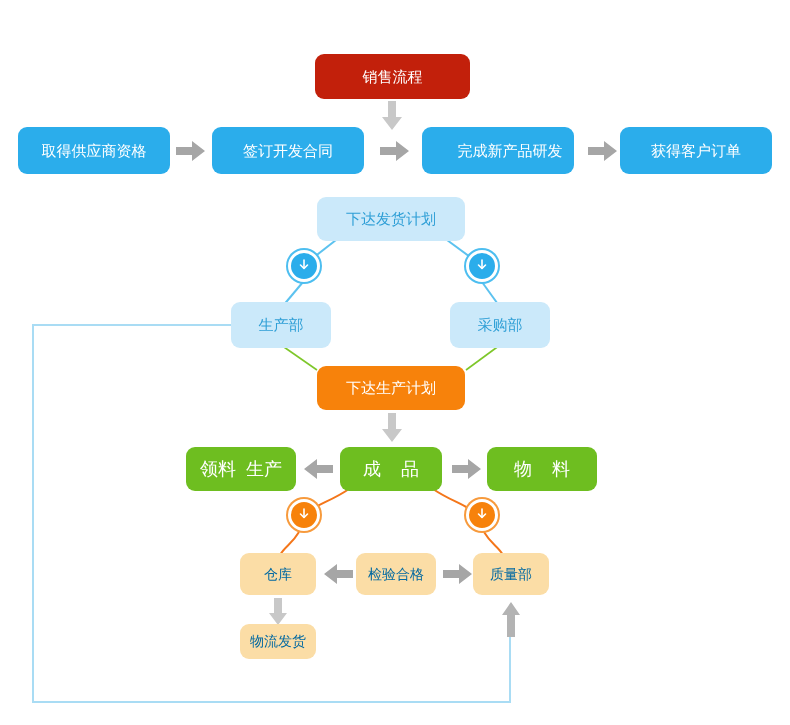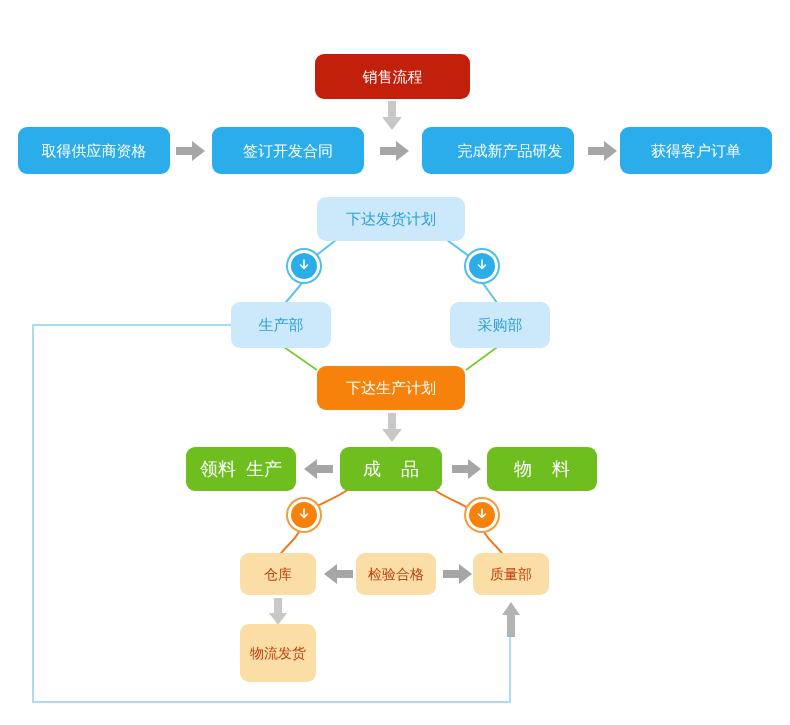--- a/index.html
+++ b/index.html
@@ -54,21 +54,21 @@
     color: #ffffff;
     font-size: 15px;
   }
   .node-green {
     background: #6ebe20;
     color: #ffffff;
     font-size: 18px;
   }
   .node-tan {
     background: #fbdda6;
-    color: #c2410c;
+    color: #0369a1;
     font-size: 14px;
   }
   .badge {
     position: absolute;
     width: 32px;
     height: 32px;
     border-radius: 50%;
     display: flex;
     align-items: center;
     justify-content: center;
@@ -259,17 +259,17 @@
       <polygon points="6,0 14,0 14,15 19,15 10,27 1,15 6,15" fill="#c8c8c8"></polygon>
     </svg>
   </div>
 
   <div class="arrow" style="left:501px; top:570px;">
     <svg width="20" height="36" viewBox="0 0 20 36" xmlns="http://www.w3.org/2000/svg">
       <polygon points="10,0 19,13 14,13 14,35 6,35 6,13 1,13" fill="#b3b3b3"></polygon>
     </svg>
   </div>
 
-  <div class="node node-tan" style="left:240px; top:592px; width:76px; height:58px;">
+  <div class="node node-tan" style="left:240px; top:592px; width:76px; height:35px;">
     <span>物流发货</span>
   </div>
 
 </div>
 
 </body></html>

